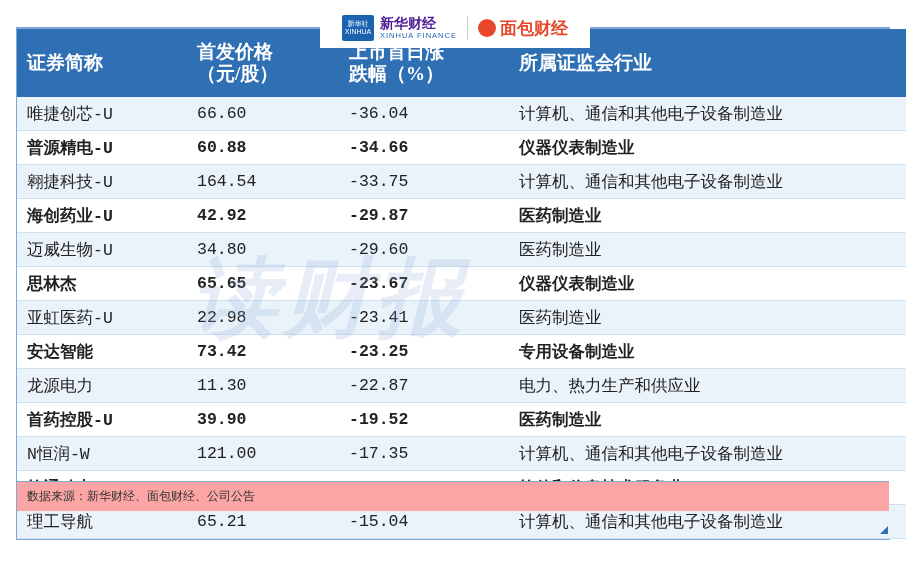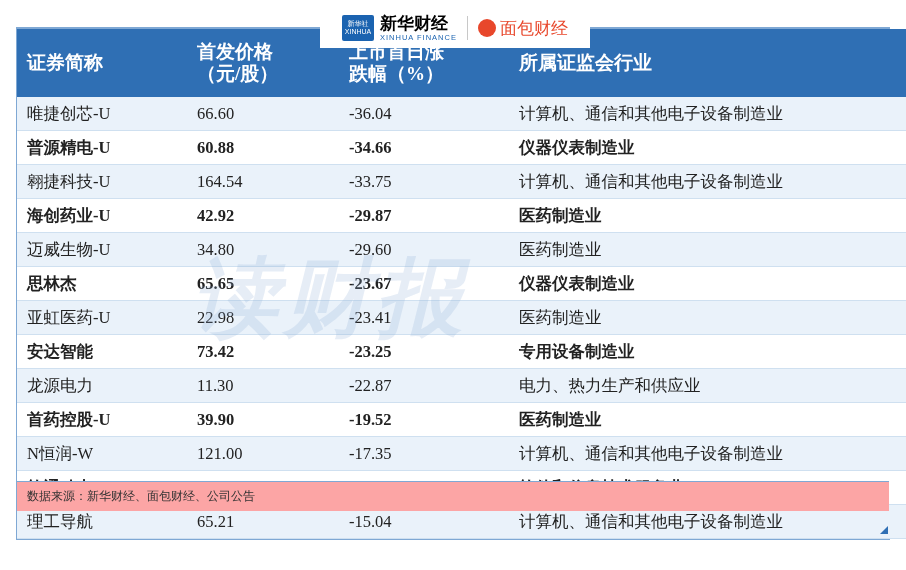--- a/index.html
+++ b/index.html
@@ -41,39 +41,39 @@
     font-size:7px;
     line-height:8px;
     display:flex;flex-direction:column;
     align-items:center;justify-content:center;
     font-family:"Liberation Sans",sans-serif;
     letter-spacing:0px;
   }
   .logo-badge span{display:block;}
   .logo-xh-txt{display:flex;flex-direction:column;line-height:1;}
   .logo-xh-cn{
-    font-size:17px;font-weight:bold;color:#000000;
+    font-size:14px;font-weight:bold;color:#4c1d95;
     font-family:"Liberation Sans",sans-serif;
   }
   .logo-xh-en{
     font-size:7.5px;color:#1b63b0;letter-spacing:1px;
     font-family:"Liberation Sans",sans-serif;margin-top:2px;
   }
   .logo-sep{
     width:1px;height:24px;background:#c8c8c8;
   }
   .logo-mb{
     display:flex;align-items:center;gap:4px;
   }
   .logo-mb-mark{
     width:18px;height:18px;border-radius:50%;
     background:#e8472b;
   }
   .logo-mb-txt{
-    font-size:17px;font-weight:normal;color:#e8472b;
+    font-size:17px;font-weight:bold;color:#e8472b;
     font-family:"Liberation Sans",sans-serif;
   }
   
   .rule{
     position:absolute;top:27px;height:1px;background:#7fa8d4;z-index:4;
   }
   .rule.left{left:16px;width:304px;}
   .rule.right{left:590px;width:300px;}
 
   .tbl-wrap{
@@ -104,20 +104,21 @@
   th.c3{width:440px;}
   tbody td{
     font-size:16.5px;
     color:#222222;
     height:31px;
     padding:1px 10px;
     vertical-align:middle;
     border-bottom:1px solid #cfe0f0;
     white-space:nowrap;
     overflow:hidden;
+    font-family:Liberation Mono, monospace;
   }
   tbody tr.alt td{background:#eaf2fa;}
   tbody tr.norm td{background:#ffffff;}
   tbody tr.bold td{font-weight:bold;}
   td.num{text-align:left;}
   .footer{
     position:absolute;
     left:17px;
     top:481px;
     width:872px;

